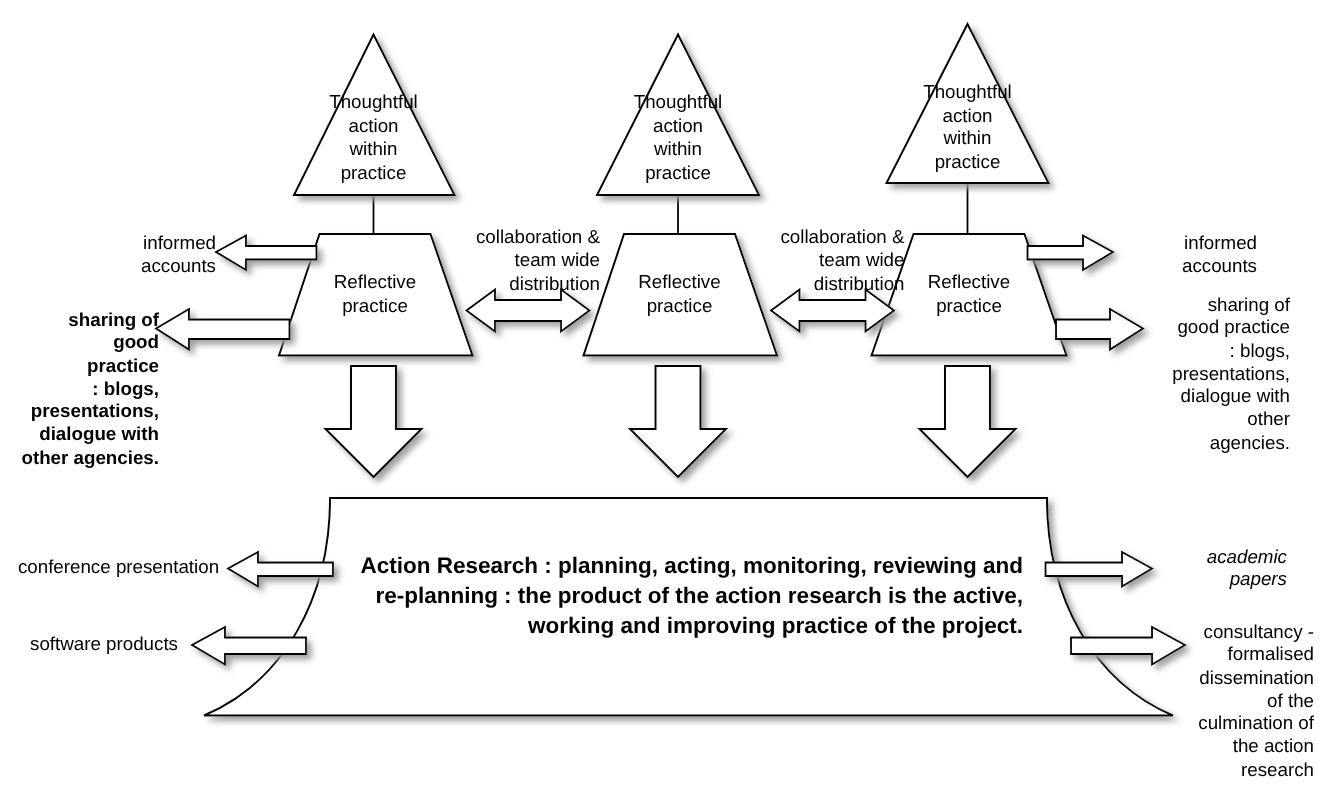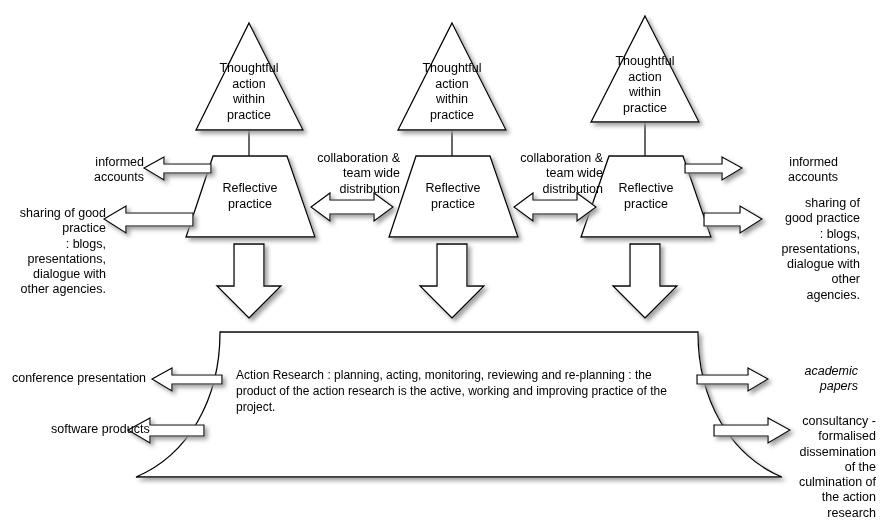--- a/index.html
+++ b/index.html
@@ -36,23 +36,24 @@
   }
   .shape-text {
     position: absolute;
     text-align: center;
     line-height: 1.25;
     font-size: 12.5px;
     white-space: pre-line;
   }
   .body-text {
     position: absolute;
-    text-align: left;
+    text-align: right;
     line-height: 1.33;
-    font-size: 12px;
+    font-size: 15px;
+    font-weight: bold;
   }
 </style>
 </head>
 <body>
 
 <div id="canvas">
 
   <svg class="layer" viewBox="0 0 880 527">
     <defs>
       <filter id="dshadow" x="-20%" y="-20%" width="150%" height="150%">
@@ -116,41 +117,41 @@
 
   <div class="lbl" style="left:304px; top:151px; width:96px;">collaboration &amp;
 team wide
 distribution</div>
   <div class="lbl" style="left:507px; top:151px; width:96px;">collaboration &amp;
 team wide
 distribution</div>
 
   <div class="lbl" style="left:60px; top:155px; width:84px;">informed
 accounts</div>
-  <div class="lbl" style="left:14px; top:206px; width:92px;">sharing of good
+  <div class="lbl" style="left:14px; top:206px; width:92px;font-weight:bold;">sharing of good
 practice
 : blogs,
 presentations,
 dialogue with
 other agencies.</div>
 
   <div class="lbl" style="left:746px; top:155px; width:92px;">informed
 accounts</div>
   <div class="lbl" style="left:764px; top:196px; width:96px;">sharing of
 good practice
 : blogs,
 presentations,
 dialogue with
 other
 agencies.</div>
 
   <div class="body-text" style="left:236px; top:368px; width:446px;">Action Research : planning, acting, monitoring, reviewing and re-planning : the product of the action research is the active, working and improving practice of the project.</div>
 
   <div class="lbl" style="left:8px; top:371px; width:142px; text-align:center;">conference presentation</div>
-  <div class="lbl" style="left:20px; top:422px; width:106px; text-align:left;margin-left:31px;">software products</div>
+  <div class="lbl" style="left:20px; top:422px; width:106px; text-align:left;">software products</div>
 
   <div class="lbl" style="left:774px; top:364px; width:84px;font-style:italic;">academic
 papers</div>
   <div class="lbl" style="left:778px; top:414px; width:98px;">consultancy -
 formalised
 dissemination
 of the
 culmination of
 the action
 research</div>

